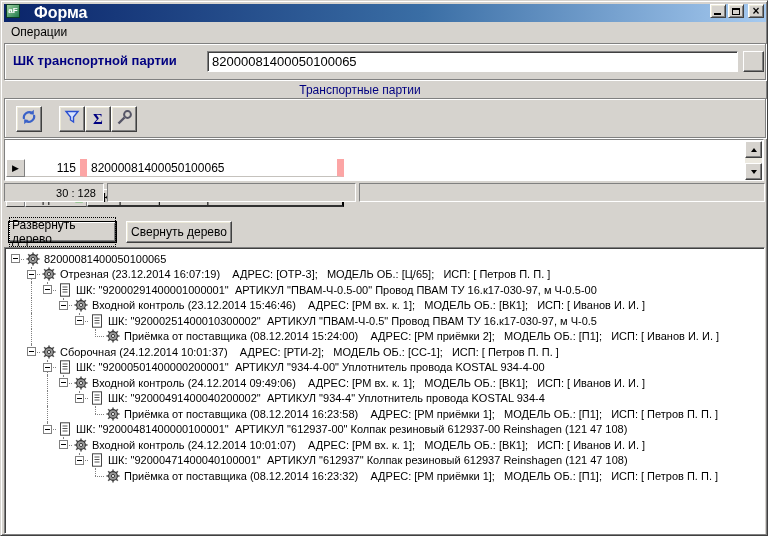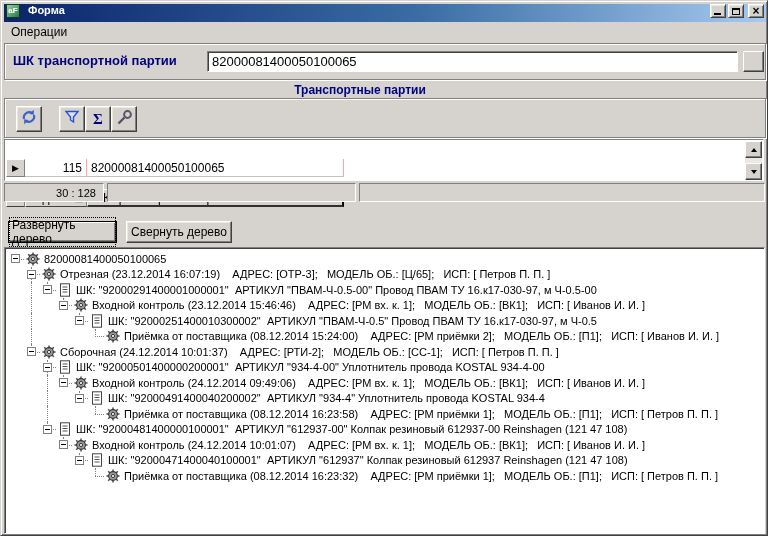--- a/index.html
+++ b/index.html
@@ -10,21 +10,21 @@
     border:1px solid #404040; border-top-color:#d6d3ce; border-left-color:#d6d3ce;
     box-shadow: inset 1px 1px 0 #ffffff, inset -1px -1px 0 #808080; }
 
   
   .titlebar { position:absolute; left:3px; top:3px; width:762px; height:18px;
     background:linear-gradient(to right,#0a246a 0%,#3a6ea5 55%,#a6caf0 100%);
     display:flex; align-items:flex-start; padding:0 2px; }
   .title-icon { width:14px; height:14px; flex:0 0 14px;
     background:linear-gradient(135deg,#9fd09f,#1e7a4b); border:1px solid #0c3d24;
     color:#fff; font:bold 8px/12px "Liberation Sans",sans-serif; text-align:center; }
-  .title-text { color:#ffffff; font-weight:bold; font-size:11px; margin-left:8px; flex:1 1 auto; }
+  .title-text { color:#ffffff; font-weight:bold; font-size:16px; margin-left:14px; flex:1 1 auto; }
   .win-btn { width:16px; height:14px; margin-left:2px; background:#d6d3ce;
     border:1px solid; border-color:#ffffff #404040 #404040 #ffffff;
     box-shadow: inset 1px 1px 0 #ece9d8, inset -1px -1px 0 #808080;
     display:flex; align-items:center; justify-content:center; position:relative; }
   .win-btn.gap { margin-left:4px; }
   .glyph-min { position:absolute; bottom:2px; left:3px; width:7px; height:2px; background:#000; }
   .glyph-max { width:8px; height:7px; border:1px solid #000; border-top-width:2px; }
   .glyph-close { font:bold 12px/10px "Liberation Sans",sans-serif; color:#000; }
 
   
@@ -38,21 +38,21 @@
   .field-input { position:absolute; left:202px; top:7px; width:531px; height:21px;
     border:1px solid; border-color:#808080 #ffffff #ffffff #808080;
     box-shadow: inset 1px 1px 0 #404040; background:#fff; font:13px "Liberation Sans",sans-serif;
     padding:0 0 0 4px; outline:none; }
   .ellipsis-btn { position:absolute; left:738px; top:7px; width:21px; height:21px; background:#d6d3ce;
     border:1px solid; border-color:#ffffff #404040 #404040 #ffffff;
     box-shadow: inset -1px -1px 0 #808080; }
 
   
   .section-title { position:absolute; left:0; top:82px; width:718px; text-align:center;
-    font-size:12px; color:#000080;font-weight:bold; }
+    font-size:12px; color:#000080; }
 
   
   .toolbar { position:absolute; left:3px; top:97px; width:762px; height:40px;
     border:1px solid #808080; box-shadow: inset 1px 1px 0 #ffffff, 1px 1px 0 #ffffff; }
   .tool-btn { position:absolute; top:7px; width:26px; height:26px; background:#d6d3ce;
     border:1px solid; border-color:#ffffff #404040 #404040 #ffffff;
     box-shadow: inset -1px -1px 0 #808080, inset 1px 1px 0 #ece9d8;
     display:flex; align-items:center; justify-content:center; }
   .tb-refresh { left:11px; } .tb-filter { left:54px; } .tb-sigma { left:80px; } .tb-settings { left:106px; }
   .sigma-glyph { font:bold 15px "Liberation Serif",serif; color:#000080; }
@@ -61,21 +61,21 @@
   .grid { position:absolute; left:3px; top:138px; width:760px; height:42px; background:#ffffff;
     border:1px solid; border-color:#808080 #ffffff #ffffff #808080; }
   .gh { position:absolute; top:1px; height:18px; background:#d6d3ce;
     border:1px solid; border-color:#ffffff #808080 #404040 #ffffff;
     font-size:12px; color:#000; display:flex; align-items:center;margin-top:48px; }
   .gh-marker { left:1px; width:19px; }
   .gh-kod { left:20px; width:62px; padding:0 3px; justify-content:space-between; }
   .gh-shk { left:82px; width:257px; padding:0 4px; border-right:2px solid #000; border-bottom:2px solid #303030; }
   .sort-glyph { color:#00a000; font-size:10px; line-height:10px; }
   .gc { position:absolute; top:19px; height:18px; background:#fff; font-size:12px; color:#000;
-    display:flex; align-items:center; border-right:1px solid #fca5a5; border-bottom:1px solid #c5c2bd; }
+    display:flex; align-items:center; border-right:7px solid #fca5a5; border-bottom:1px solid #c5c2bd; }
   .gc-marker { left:1px; width:19px; background:#d6d3ce;
     border:1px solid; border-color:#ffffff #808080 #808080 #ffffff; justify-content:center; }
   .marker-glyph { font-size:9px; line-height:9px; color:#000; }
   .gc-kod { left:20px; width:62px; justify-content:flex-end; padding-right:4px; }
   .gc-shk { left:82px; width:257px; padding-left:4px; }
   .grid-vscroll { position:absolute; right:1px; top:1px; width:17px; height:39px; background:#ece9e0; }
   .sb-btn { position:absolute; left:0; width:17px; height:17px; background:#d6d3ce;
     border:1px solid; border-color:#ffffff #404040 #404040 #ffffff;
     box-shadow: inset -1px -1px 0 #808080; display:flex; align-items:center; justify-content:center; }
   .sb-up { top:0; } .sb-down { bottom:0; }

